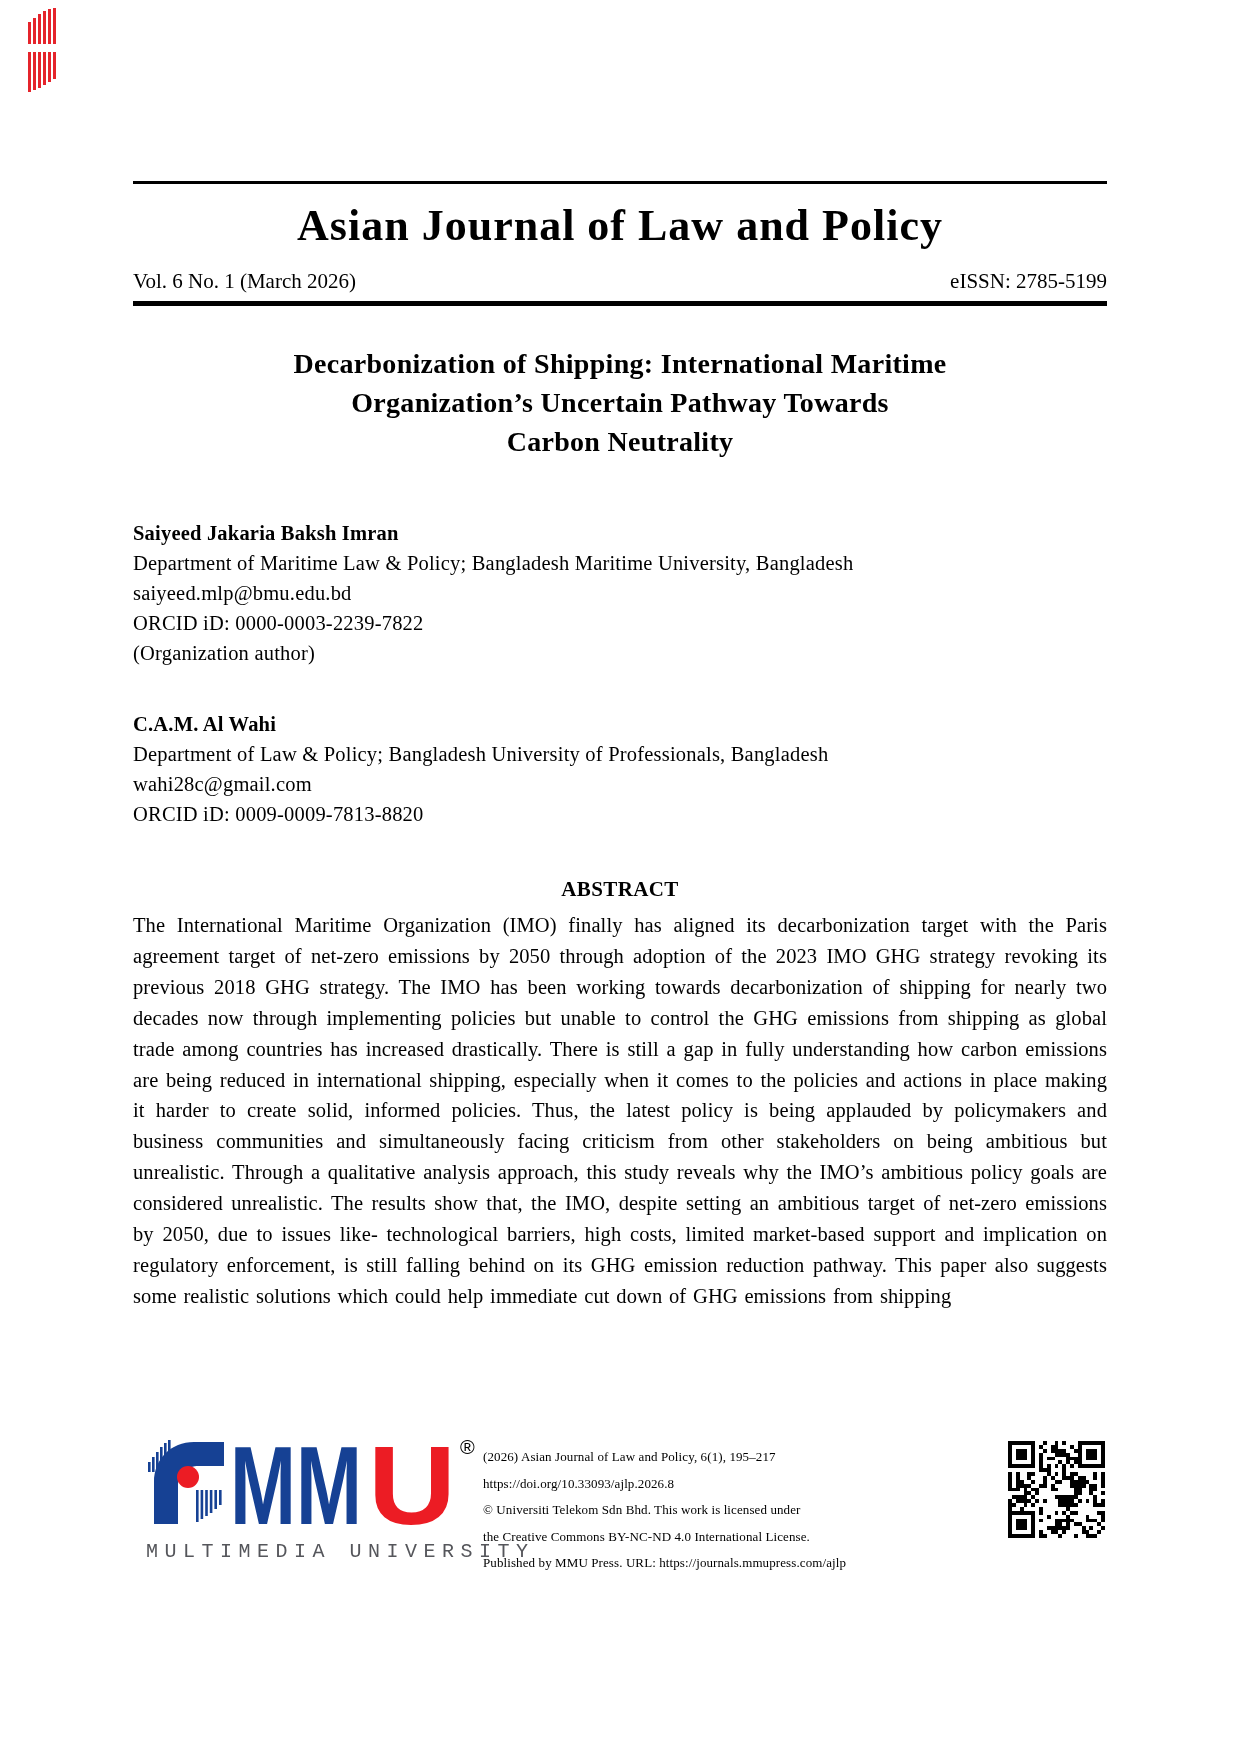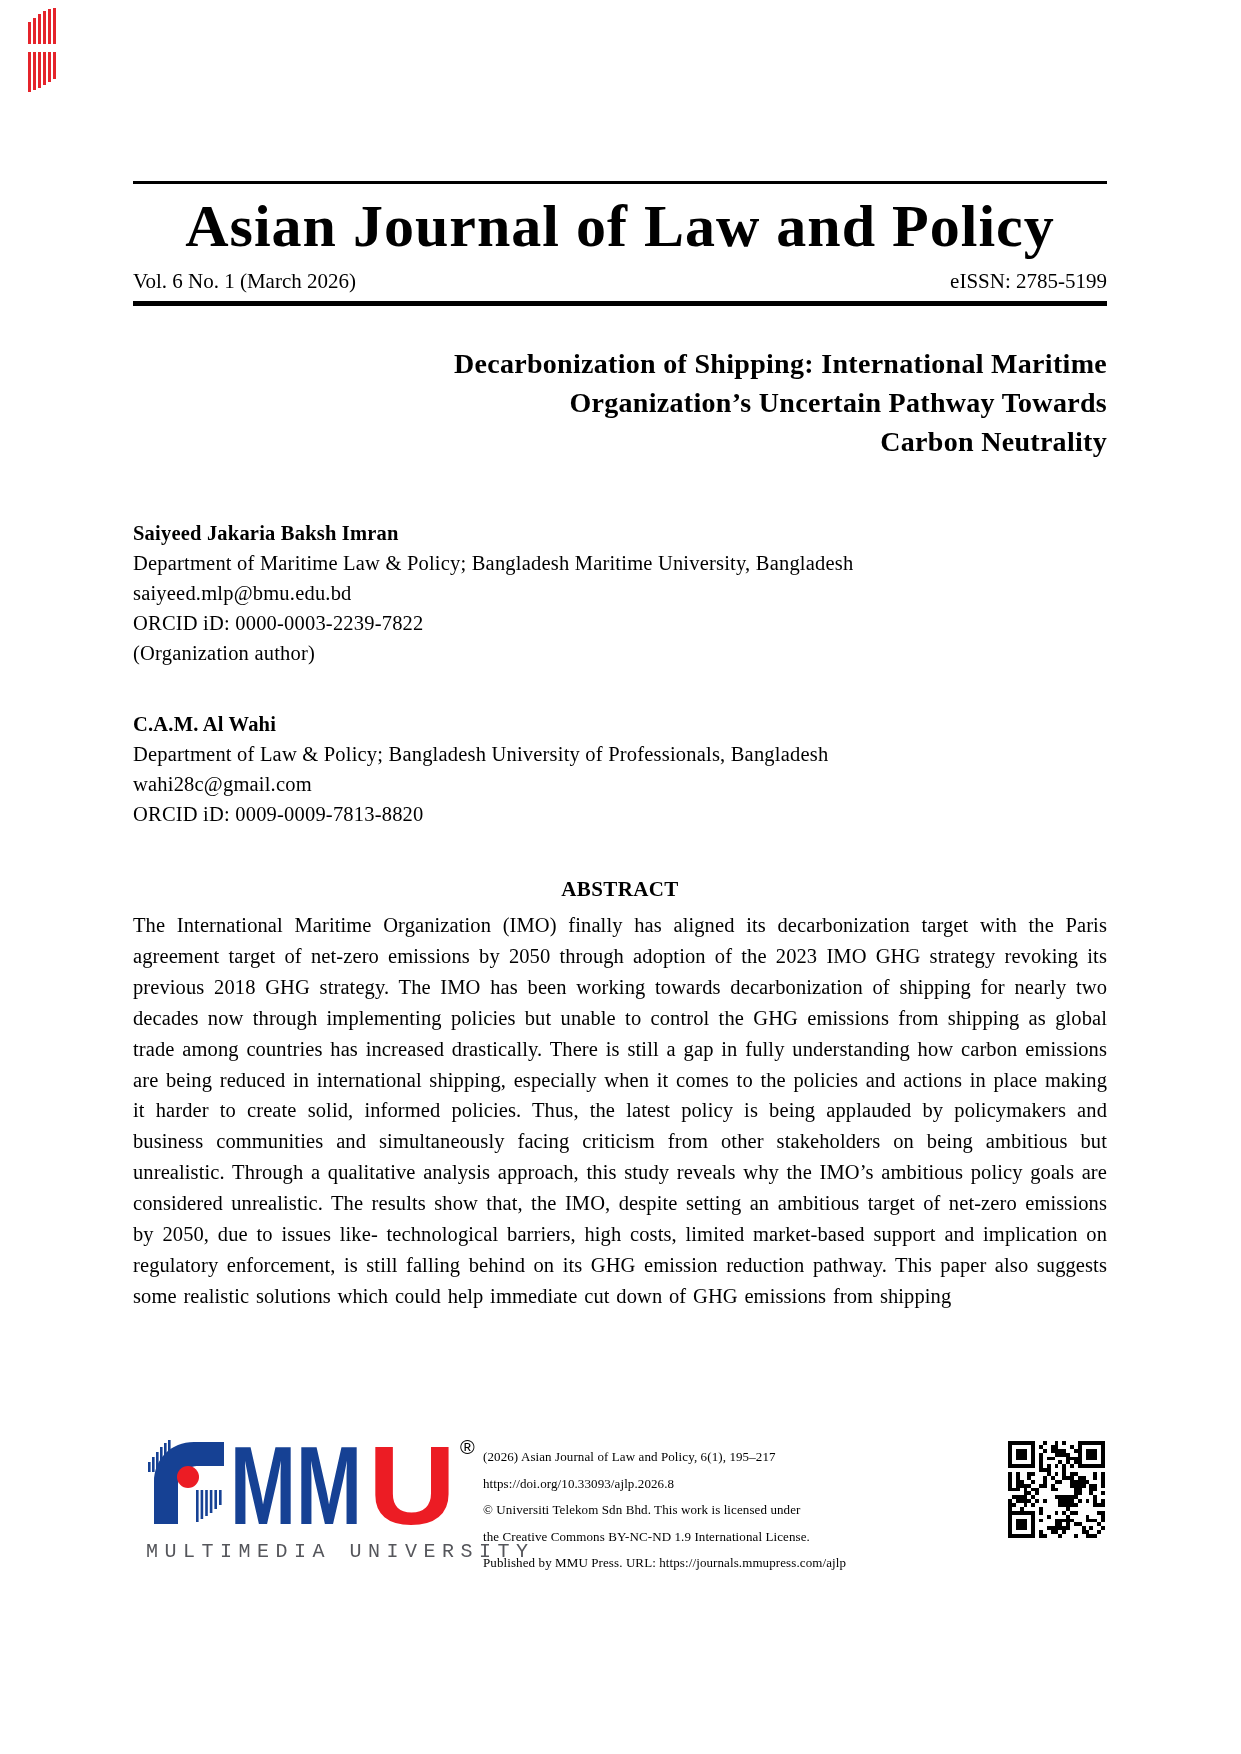--- a/index.html
+++ b/index.html
@@ -18,37 +18,37 @@
     font-family:"Liberation Serif","DejaVu Serif",serif;
     color:var(--text);
     overflow:hidden;
   }
   
   .corner-mark{position:absolute;left:27px;top:6px;}
   
   .top-rule{position:absolute;left:133px;width:974px;top:181px;height:3px;background:#000;}
   .journal-title{
     position:absolute;left:133px;width:974px;top:195px;
-    font-size:60px;font-weight:bold;letter-spacing:1px;
+    font-size:44px;font-weight:bold;letter-spacing:1px;
     text-align:center;line-height:62px;white-space:nowrap;
   }
   .issue-row{
     position:absolute;left:133px;width:974px;top:268px;
     display:flex;justify-content:space-between;
     font-size:21px;line-height:26px;
   }
   .double-rule{
     position:absolute;left:133px;width:974px;top:301px;height:3px;
     border-top:3px solid #000;border-bottom:2px solid #000;
   }
   
   .article-title{
     position:absolute;left:133px;width:974px;top:344px;
     font-size:28px;font-weight:bold;line-height:39px;
-    text-align:right;white-space:pre-line;letter-spacing:0.3px;
+    text-align:center;white-space:pre-line;letter-spacing:0.3px;
   }
   .author-block{
     position:absolute;left:133px;width:974px;text-align:left;
     font-size:20.5px;line-height:30px;letter-spacing:0.2px;
   }
   .author-1{top:518px;}
   .author-2{top:709px;}
   .author-name{font-weight:bold;}
   
   .abstract-heading{
@@ -160,21 +160,21 @@
       <text x="222" y="88" font-family="Liberation Sans, DejaVu Sans, sans-serif" font-weight="bold" font-size="112" class="fill-red" textLength="88" lengthAdjust="spacingAndGlyphs">U</text>
       <text x="314" y="18" font-family="Liberation Sans, DejaVu Sans, sans-serif" font-size="20" fill="#000000">®</text>
     </svg>
     <div class="logo-wordmark">MULTIMEDIA UNIVERSITY</div>
   </div>
 
   <div class="citation">
     <div>(2026) Asian Journal of Law and Policy, 6(1), 195–217</div>
     <div>https://doi.org/10.33093/ajlp.2026.8</div>
     <div>© Universiti Telekom Sdn Bhd. This work is licensed under</div>
-    <div>the Creative Commons BY-NC-ND 1.9 International License.</div>
+    <div>the Creative Commons BY-NC-ND 4.0 International License.</div>
     <div>Published by MMU Press. URL: https://journals.mmupress.com/ajlp</div>
   </div>
 
   <div class="qr">
     <svg id="qr-svg" width="97" height="97" viewBox="0 0 25 25" shape-rendering="crispEdges">
         <rect x="0" y="0" width="1" height="1" fill="#000"></rect>
         <rect x="1" y="0" width="1" height="1" fill="#000"></rect>
         <rect x="2" y="0" width="1" height="1" fill="#000"></rect>
         <rect x="3" y="0" width="1" height="1" fill="#000"></rect>
         <rect x="4" y="0" width="1" height="1" fill="#000"></rect>

